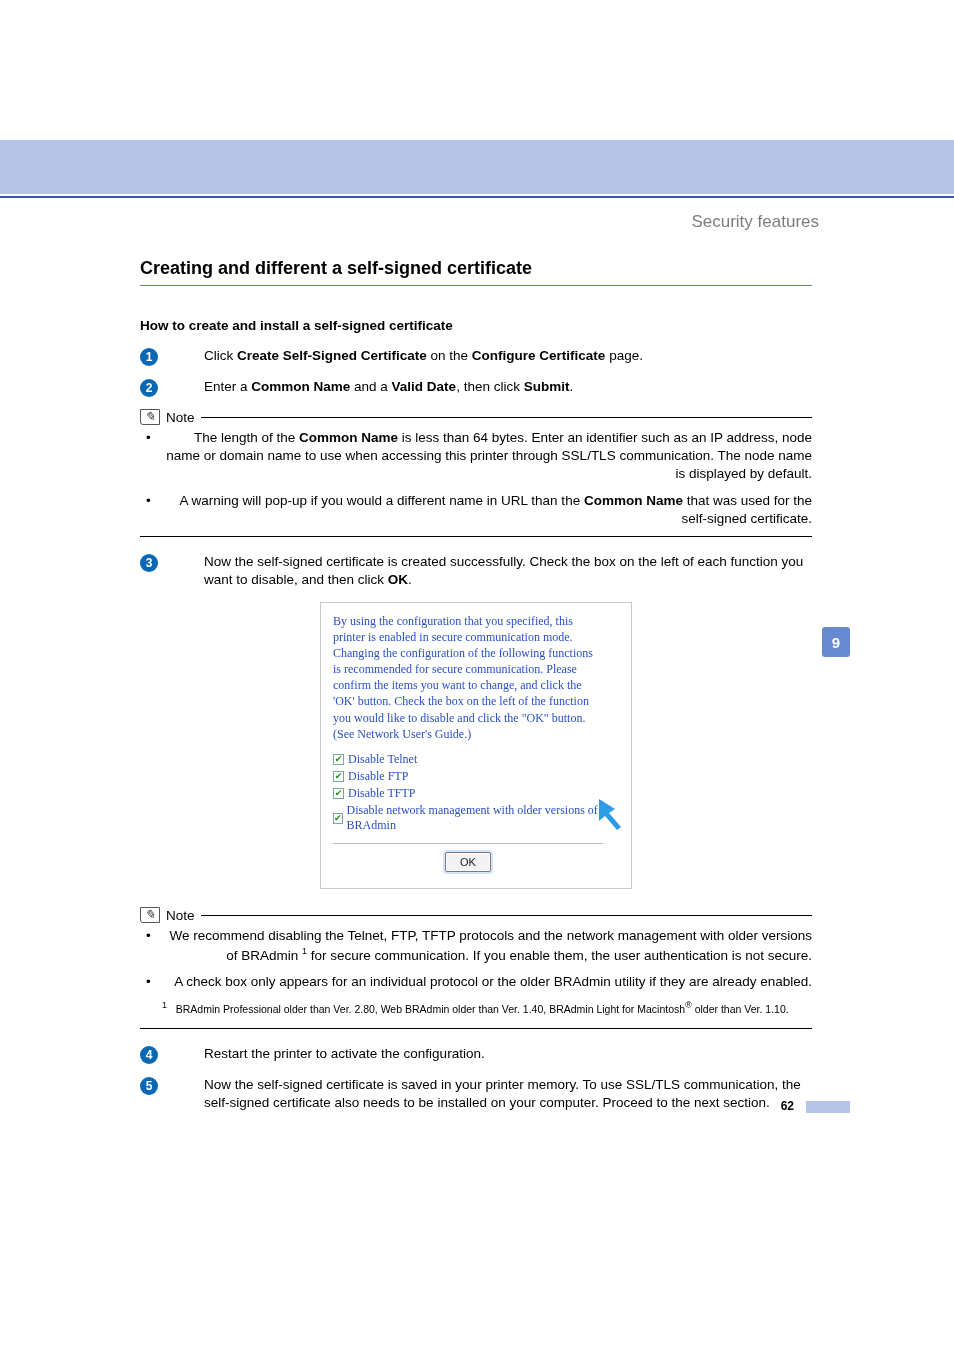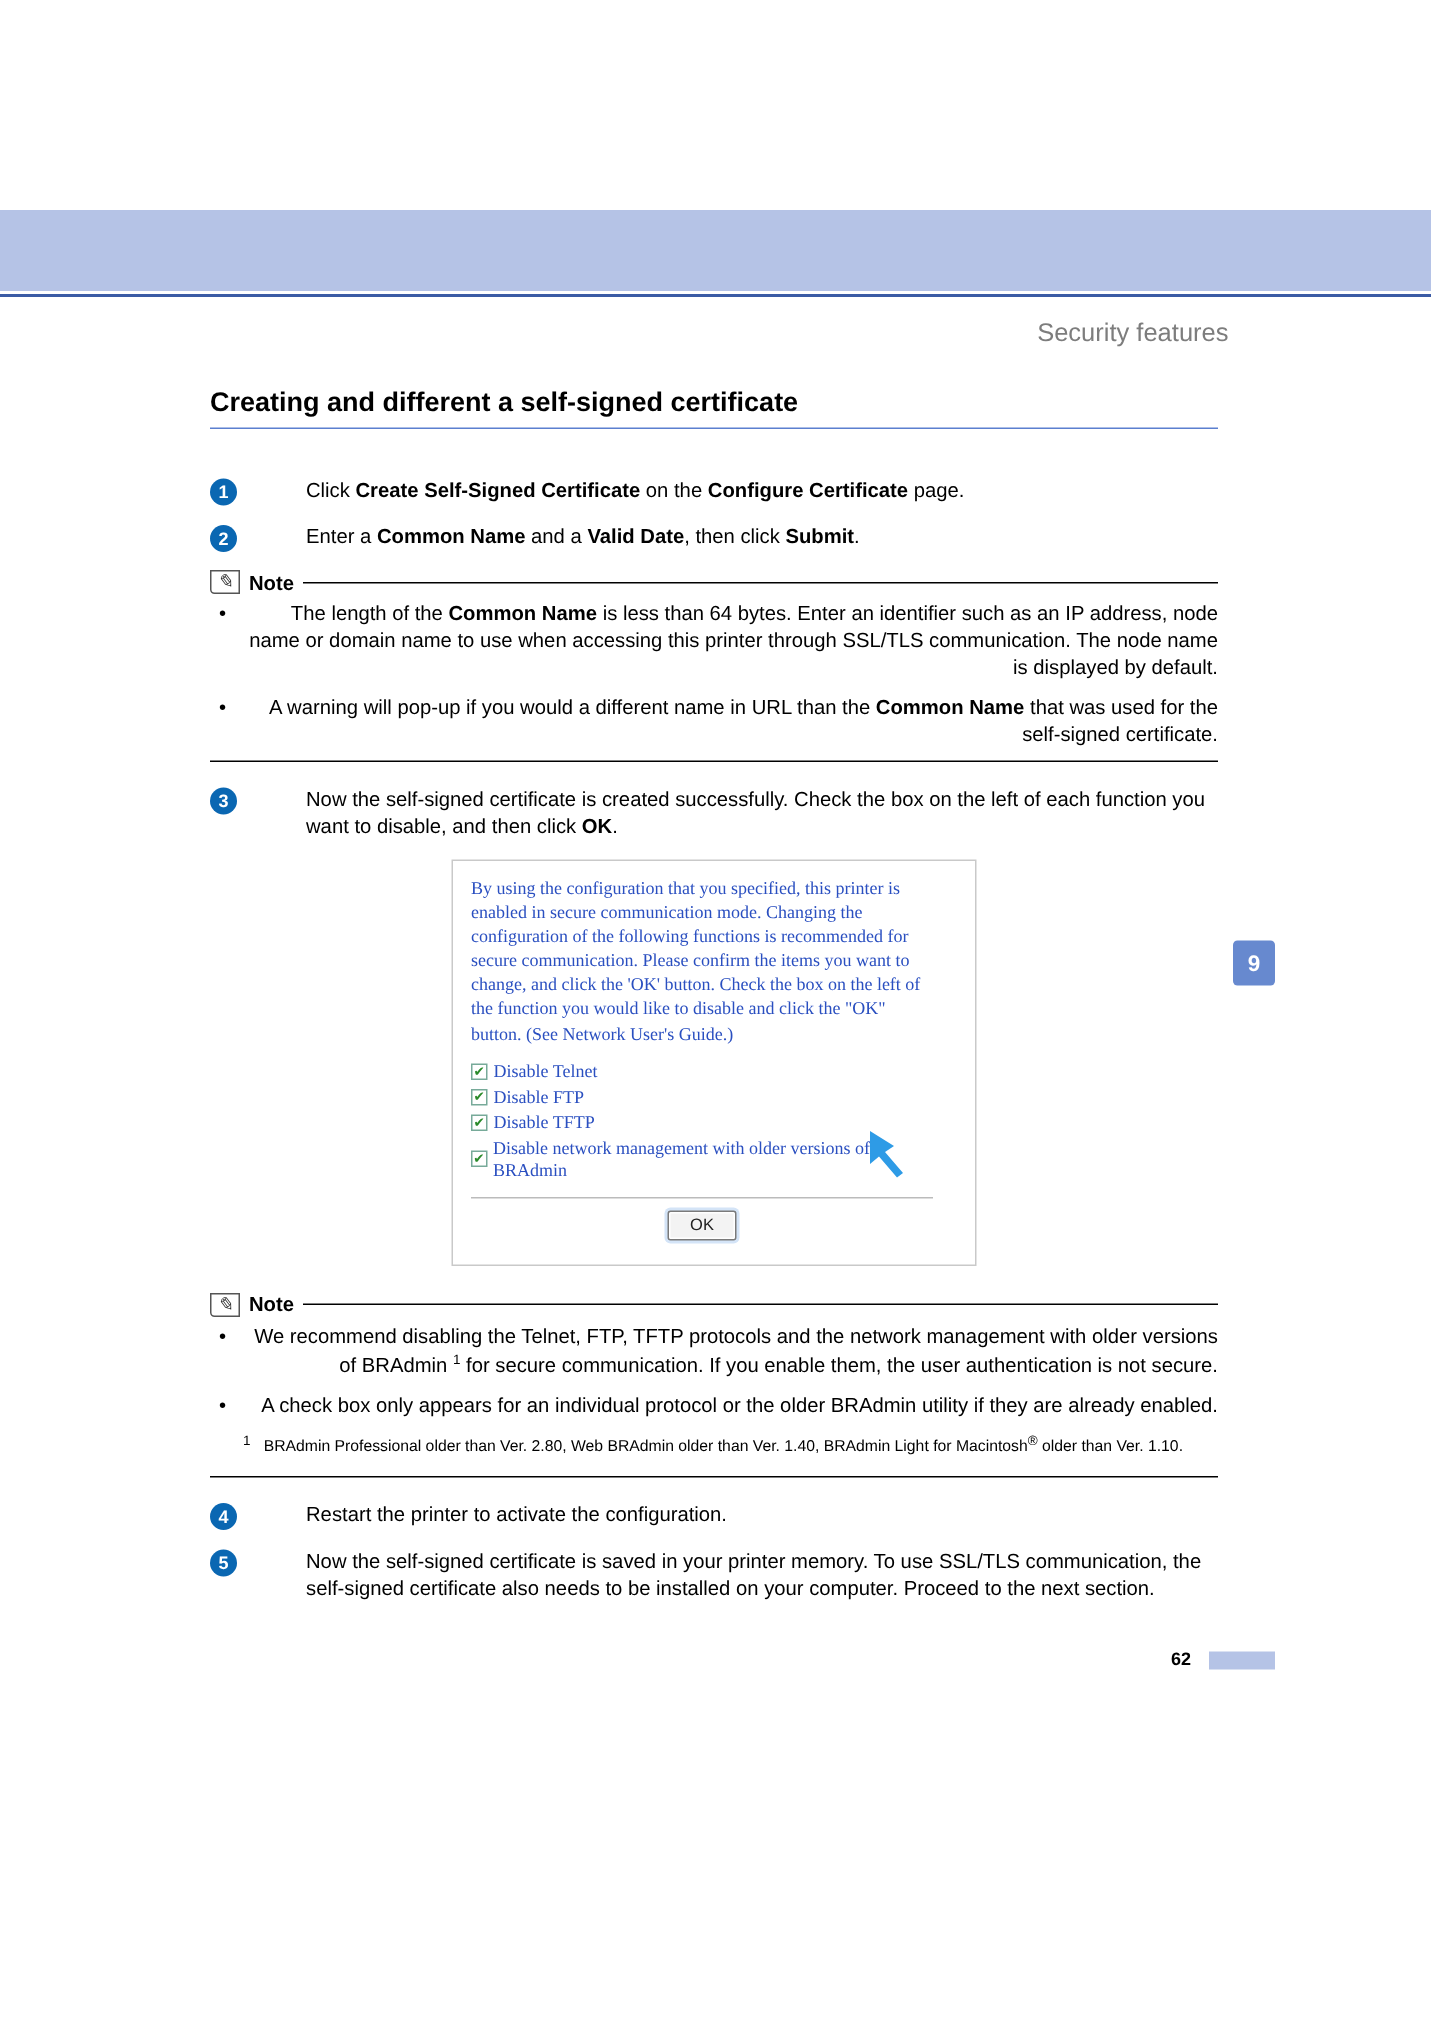--- a/index.html
+++ b/index.html
@@ -83,29 +83,29 @@
   .note-icon {
     width: 20px; height: 16px;
     border: 1px solid #555;
     border-bottom-left-radius: 3px;
     position: relative;
     flex: 0 0 auto;
     display: flex; align-items: center; justify-content: center;
     font-size: 13px; font-style: italic; font-family: Georgia, serif;
     color: #333;
   }
-  .note-label { font-size: 13.5px; font-weight: bold; }
+  .note-label { font-size: 13.5px; font-weight: normal; }
   .note-rule-wrap { flex: 1; display:flex; flex-direction:column; gap:1px; }
   .note-rule { height:1px; background:#000; }
   .note-list { margin: 0 0 8px 0; padding: 0 0 0 6px; }
   .note-list li { list-style: none; position: relative; padding-left: 12px; margin-bottom: 8px; font-size:13.5px; line-height:1.35;text-align:right;}
   .note-list li::before { content: "•"; position:absolute; left:0; top:0; }
   .sup { font-size: 9px; vertical-align: super; }
   .screenshot-box {
-    width: 350px;
+    width: 312px;
     margin: 10px auto 18px auto;
     background: #fff;
     border: 1px solid #c9c9c9;
     padding: 10px 28px 16px 12px;
     font-family: "Times New Roman", Times, serif;
     font-size: 12px;
     color: #2a4fc0;
   }
   .screenshot-box .para { margin-bottom: 10px; line-height: 1.35; }
   .cb-row { display:flex; align-items:center; gap:4px; margin:2px 0;}
@@ -161,20 +161,21 @@
 <div class="header-rule"></div>
 <div class="running-head">Security features</div>
 
 <div class="chapter-tab">9</div>
 
 <div class="content">
 
   <div class="h1">Creating and different a self-signed certificate</div>
   <div class="h1-rule"></div>
 
+  <div class="h2">How to create and install a self-signed certificate</div>
 
   <div class="step-row">
     <div class="step-num">1</div>
     <div class="step-text">
       <span>Click </span><span class="b">Create Self-Signed Certificate</span><span> on the </span><span class="b">Configure Certificate</span><span> page.</span>
     </div>
   </div>
 
   <div class="step-row">
     <div class="step-num">2</div>

